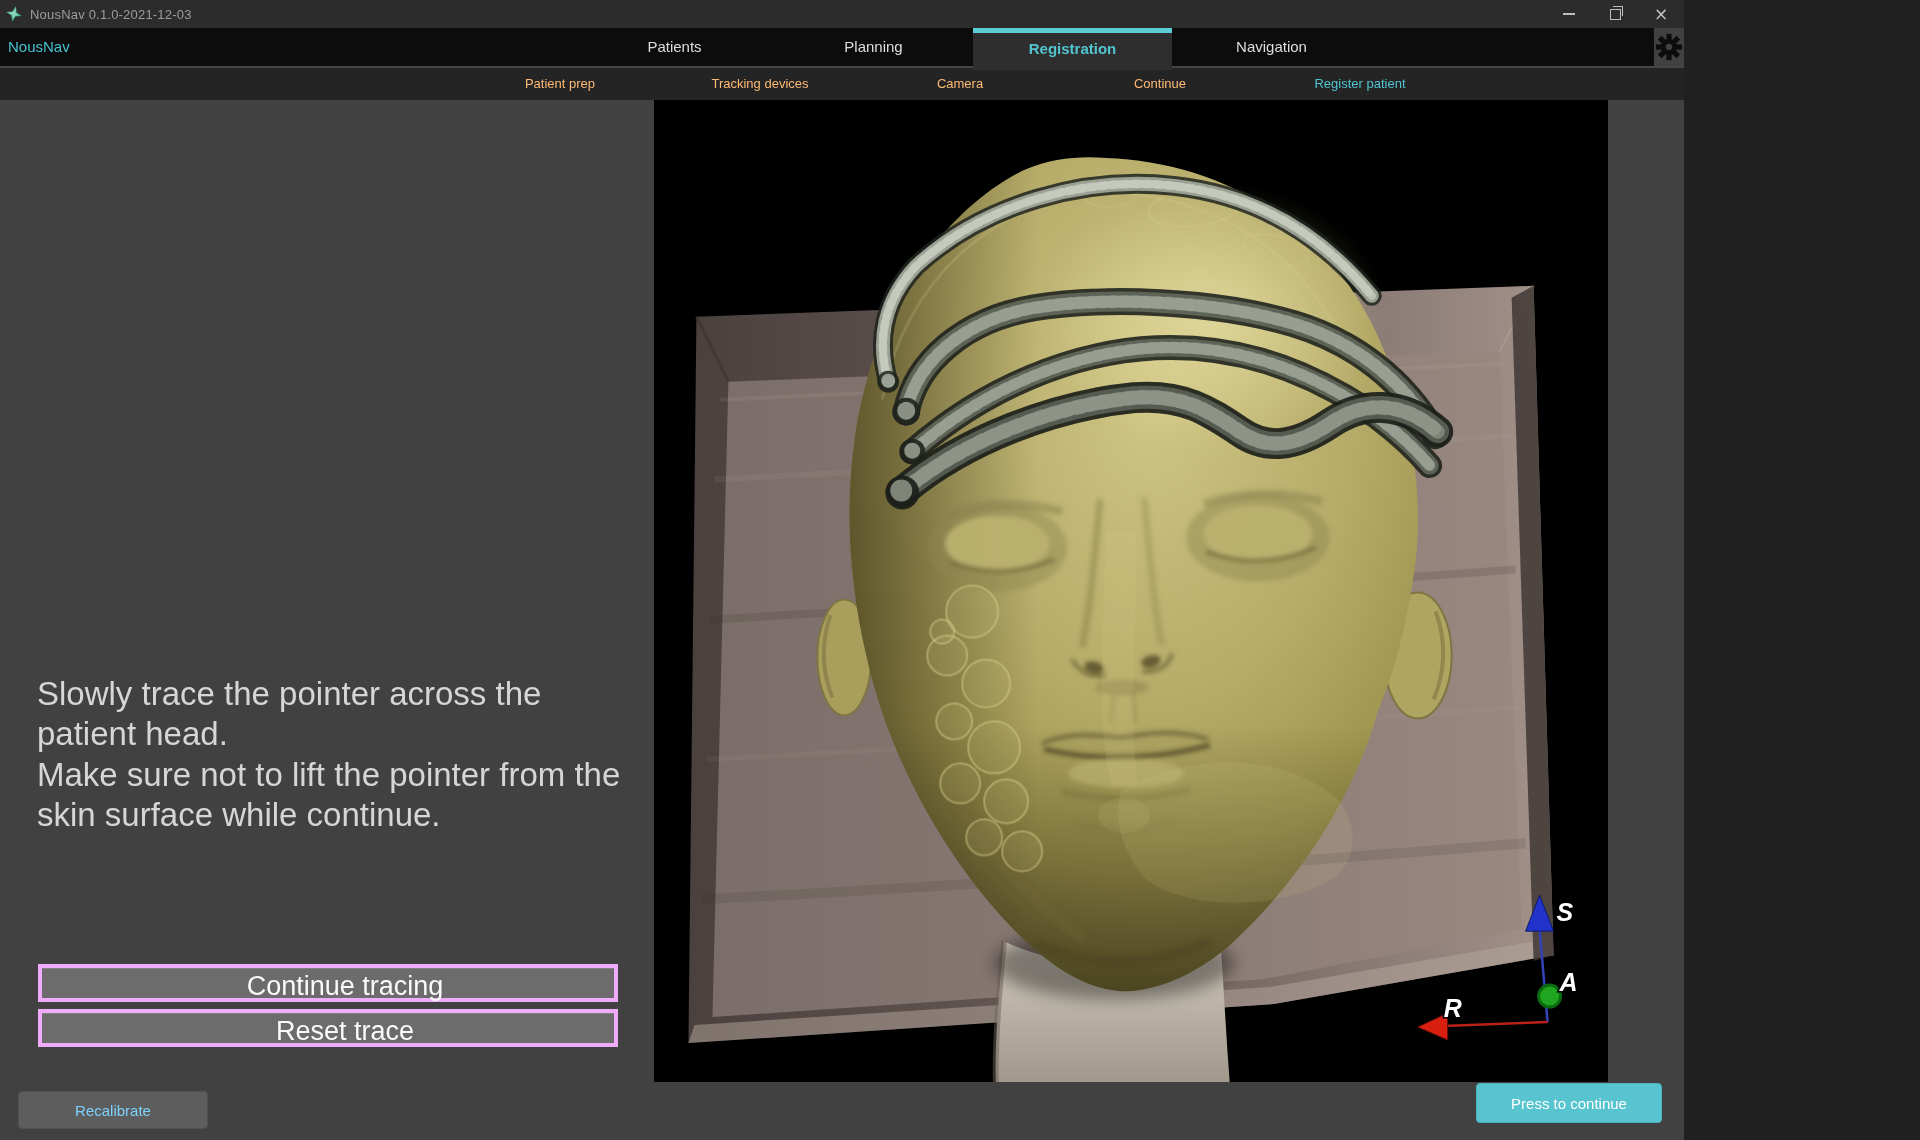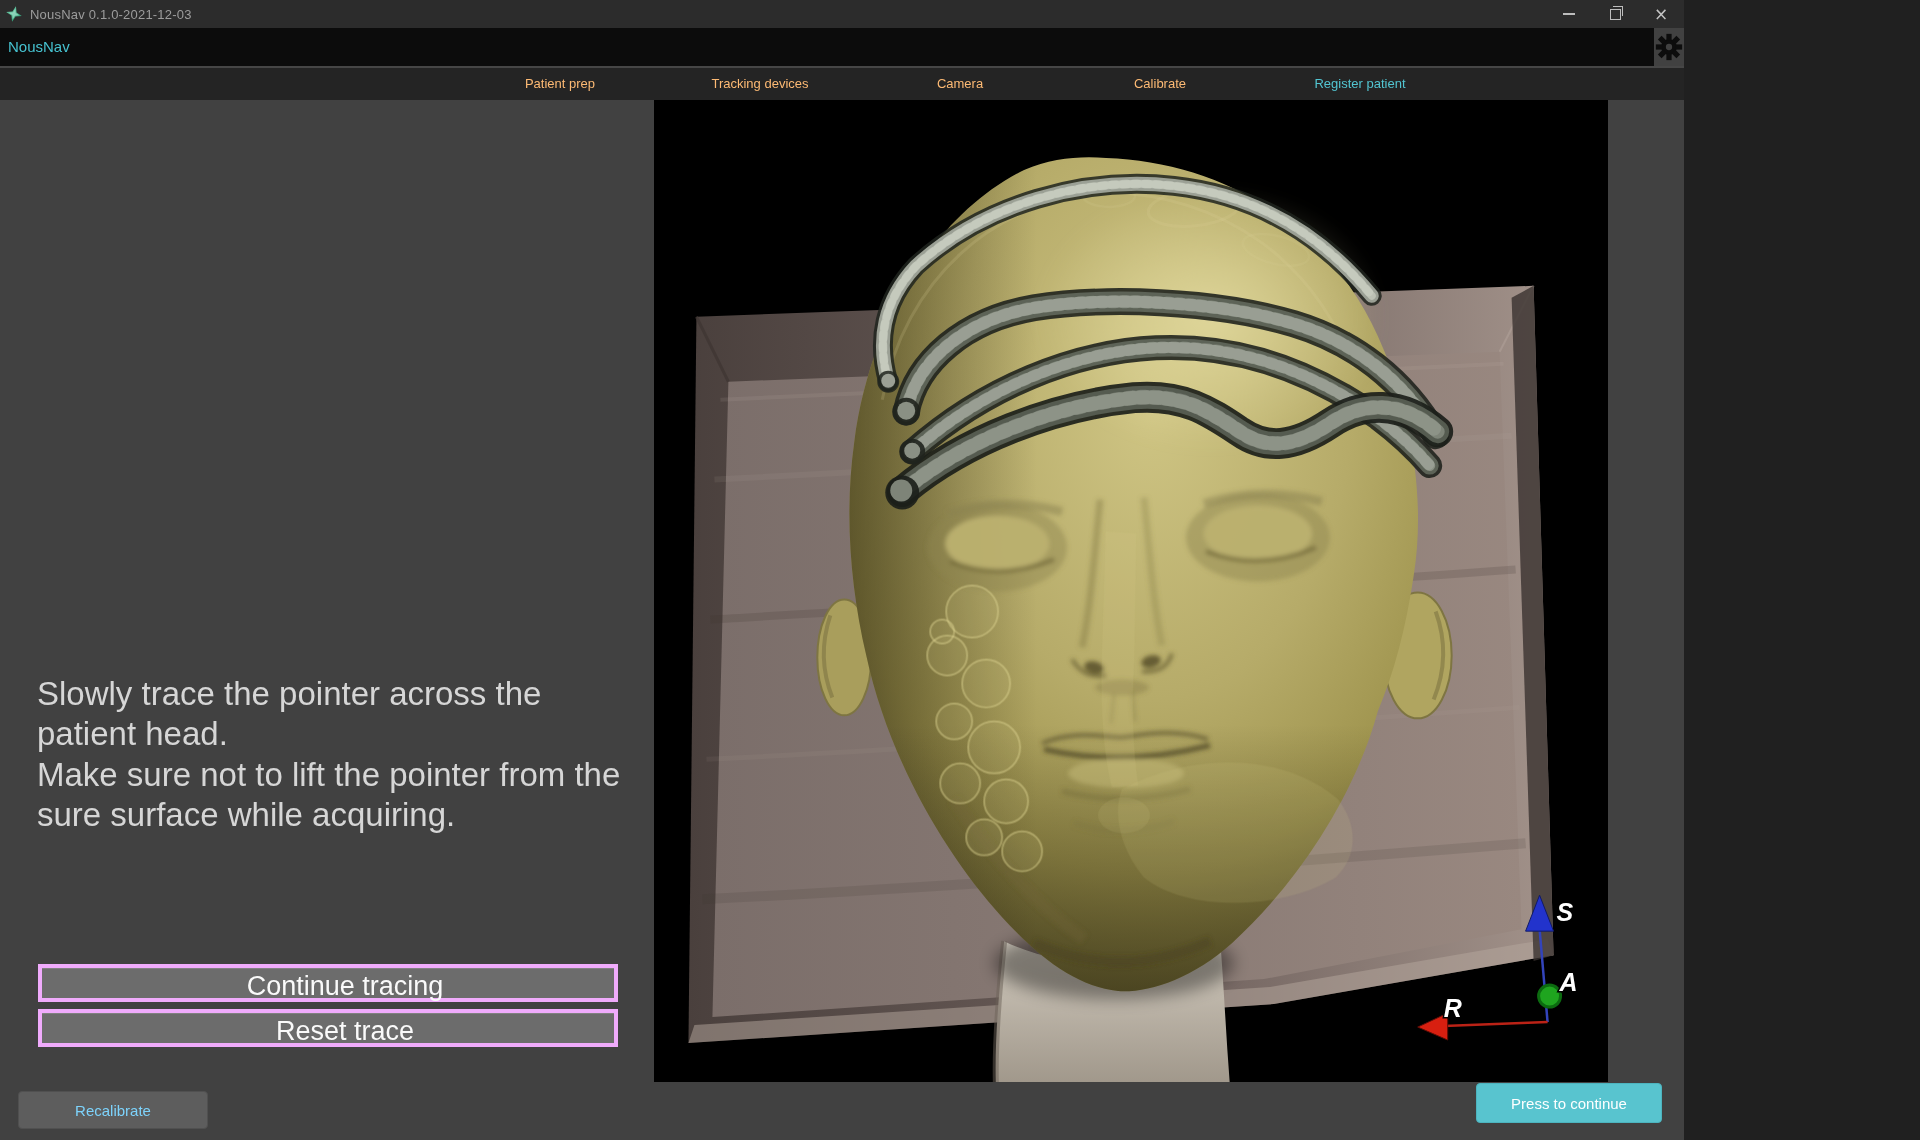--- a/index.html
+++ b/index.html
@@ -74,20 +74,26 @@
           <span class="ic-restore"></span>
         </div>
       <div class="win-btn">
           <span class="ic-close">×</span>
         </div>
     </div>
   </div>
 
   <div class="navbar">
     <span class="brand">NousNav</span>
+    <div class="tabs">
+      <div class="tab">Patients</div>
+      <div class="tab">Planning</div>
+      <div class="tab active">Registration</div>
+      <div class="tab">Navigation</div>
+    </div>
     <div class="settings-btn">
       <svg width="28" height="28" viewBox="-16 -16 32 32">
         <g fill="#0d0d0d">
           <circle r="9"></circle>
           <g>
             <rect x="-3" y="-15" width="6" height="8"></rect>
             <rect x="-3" y="-15" width="6" height="8" transform="rotate(45)"></rect>
             <rect x="-3" y="-15" width="6" height="8" transform="rotate(90)"></rect>
             <rect x="-3" y="-15" width="6" height="8" transform="rotate(135)"></rect>
             <rect x="-3" y="-15" width="6" height="8" transform="rotate(180)"></rect>
@@ -99,29 +105,29 @@
         <circle r="3.6" fill="#414141"></circle>
       </svg>
     </div>
   </div>
 
   <div class="subtabs">
     <div class="subtab-row">
       <div class="subtab">Patient prep</div>
       <div class="subtab">Tracking devices</div>
       <div class="subtab">Camera</div>
-      <div class="subtab">Calibrate</div>
+      <div class="subtab">Continue</div>
       <div class="subtab active">Register patient</div>
     </div>
   </div>
 
   <div class="content">
     <div class="instructions">
       <div>Slowly trace the pointer across the patient head.</div>
-      <div>Make sure not to lift the pointer from the sure surface while acquiring.</div>
+      <div>Make sure not to lift the pointer from the skin surface while continue.</div>
     </div>
     <div class="action-stack">
       <button class="panel-btn">Continue tracing</button>
       <button class="panel-btn">Reset trace</button>
     </div>
 
     <div class="viewport">
       <svg viewBox="0 0 954 983">
         <defs>
           <linearGradient id="gRim" x1="0" y1="0" x2="1" y2="0">

